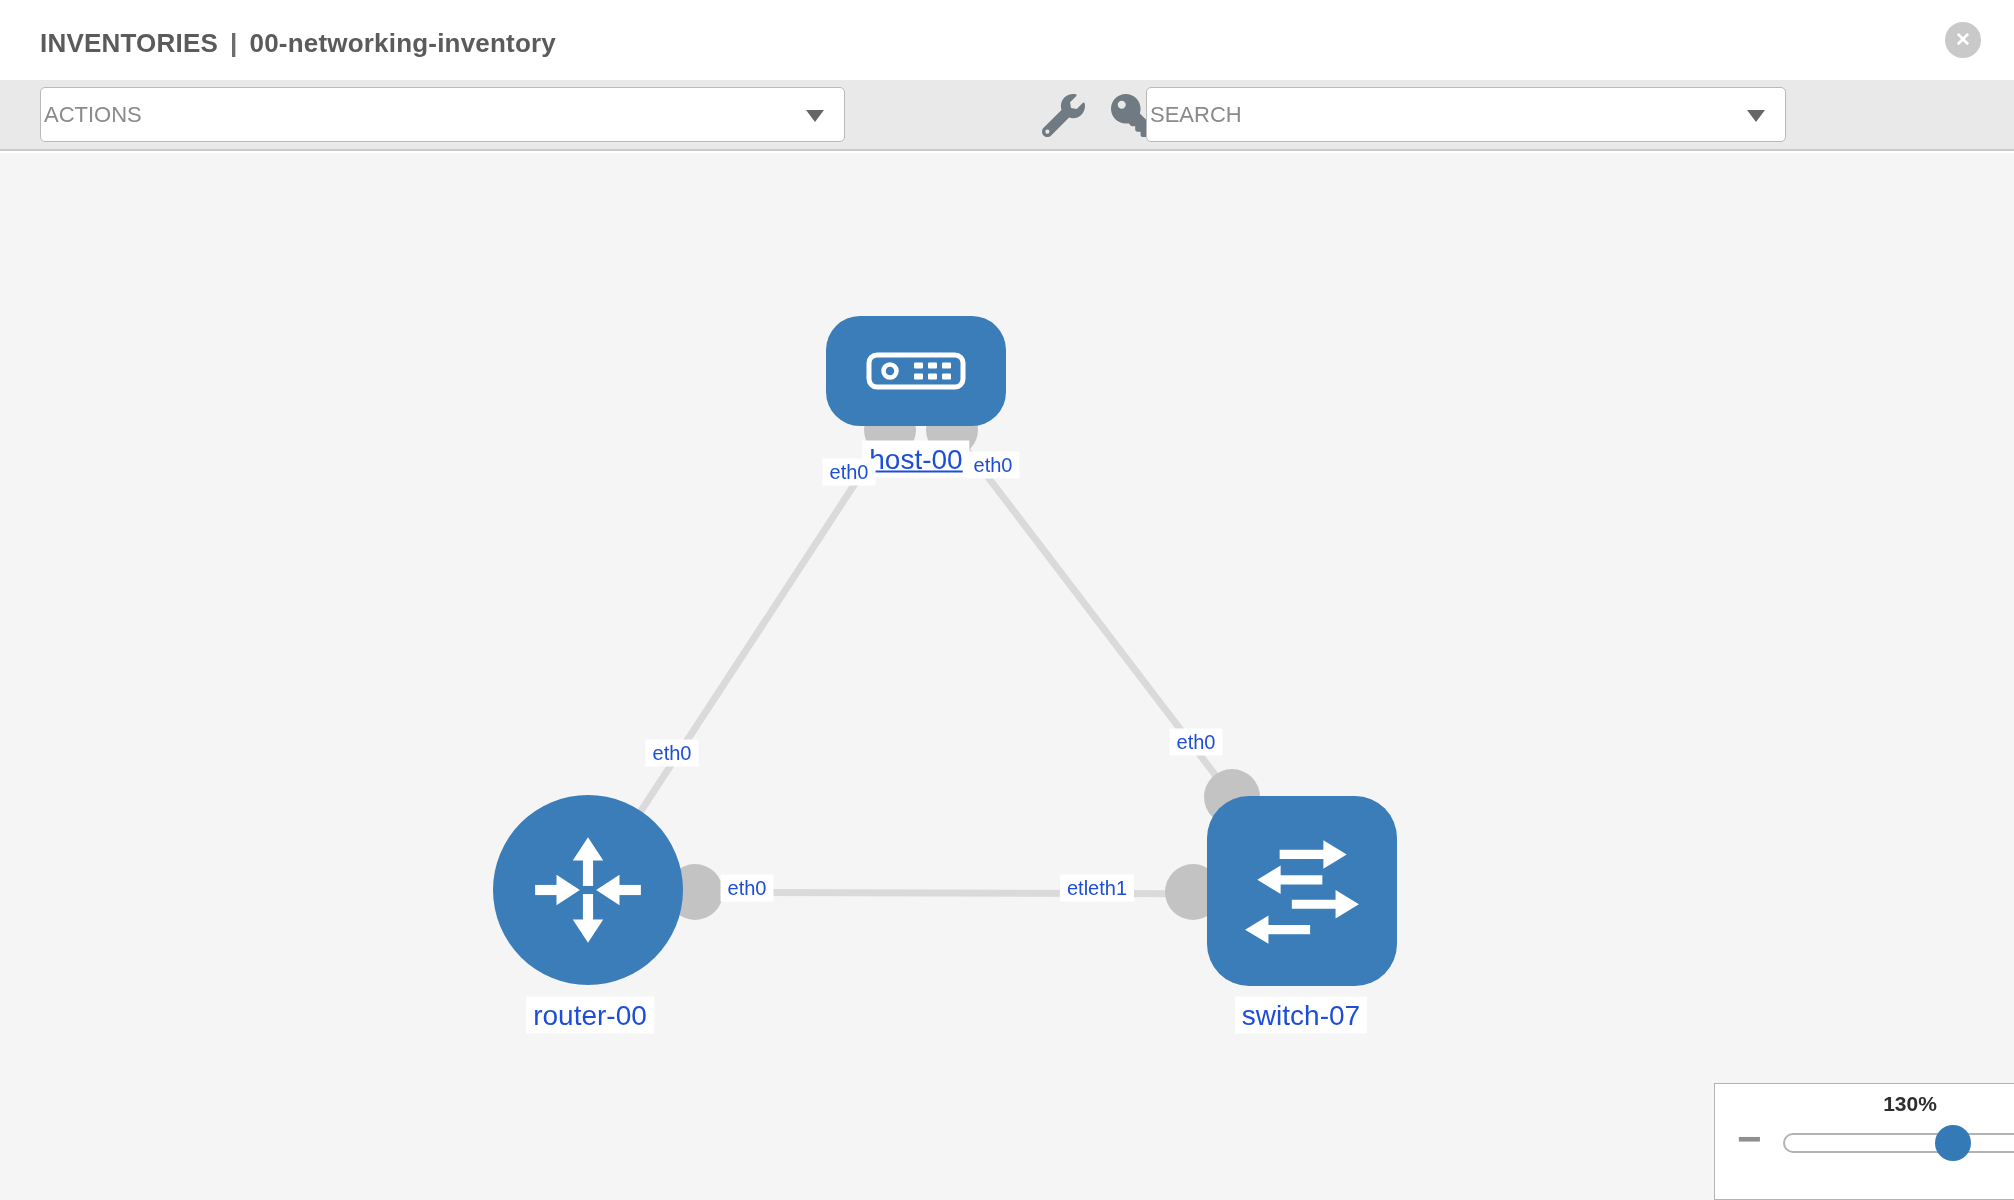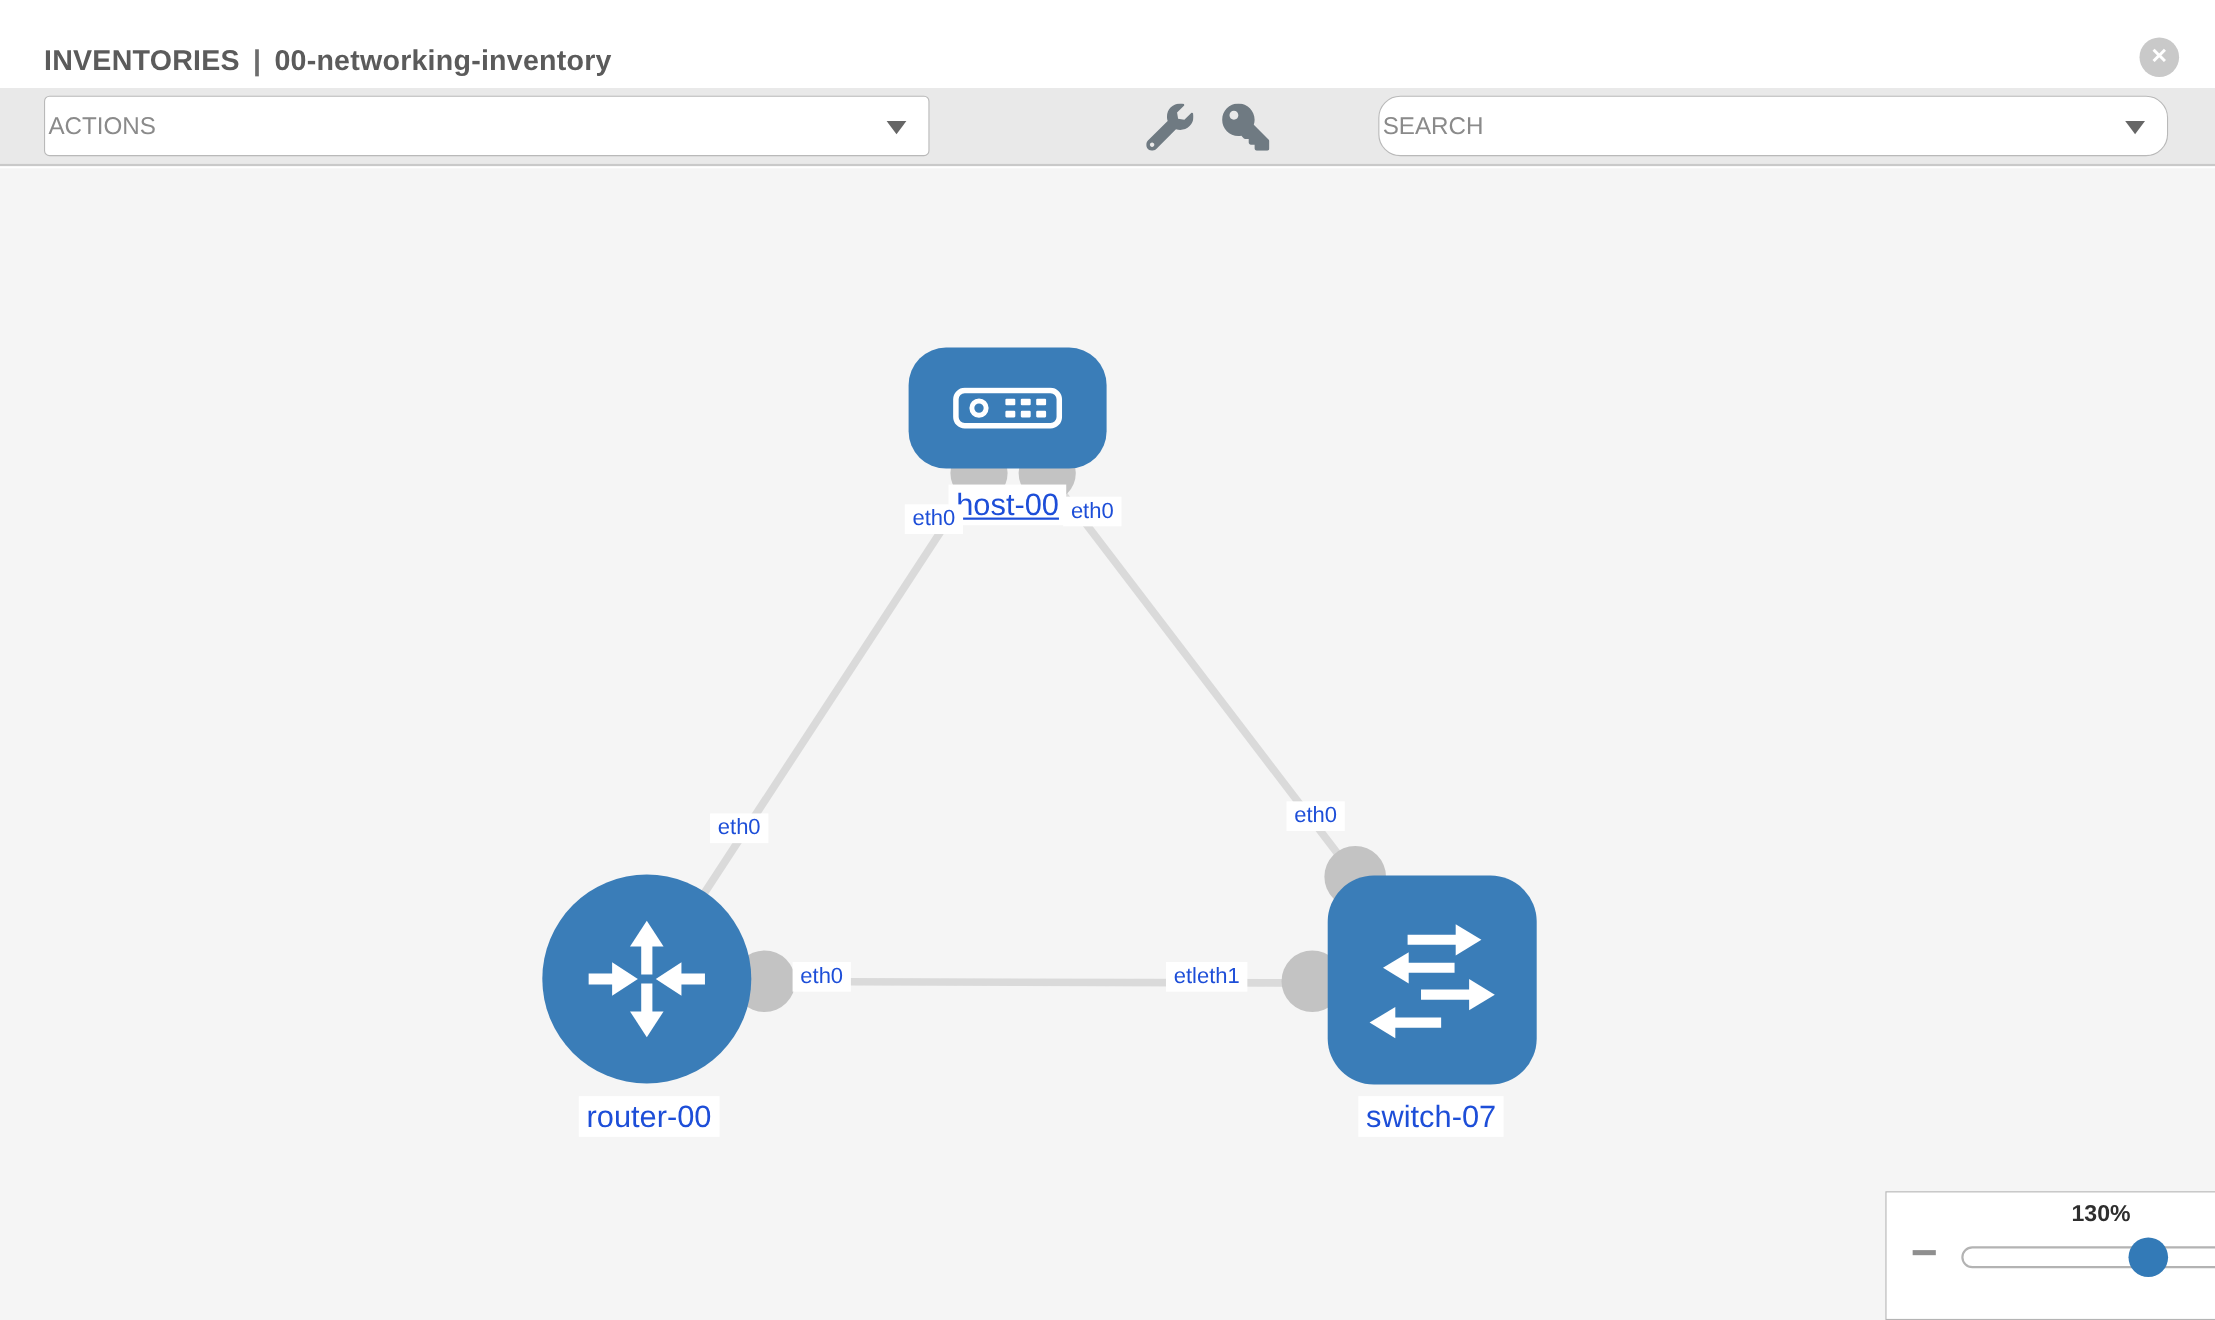--- a/index.html
+++ b/index.html
@@ -1,39 +1,39 @@
 <!DOCTYPE html>
 <html><head>
 <meta charset="utf-8">
 <style>
   * { margin:0; padding:0; box-sizing:border-box; }
   html,body { width:2014px; height:1200px; overflow:hidden; background:#fff;
               font-family:"Liberation Sans", sans-serif; }
   .app { position:relative; width:2014px; height:1200px; }
 
   
-  .header { position:absolute; top:16px; left:0; width:2014px; height:79px;
+  .header { position:absolute; top:4px; left:0; width:2014px; height:79px;
             background:#fff; border-bottom:1px solid #dcdcdc; }
   .title { position:absolute; left:40px; top:50%; transform:translateY(-50%);
            font-size:26px; font-weight:bold; color:#5b5b5b; letter-spacing:.2px; }
   .title .sep { margin:0 12px; color:#6d6d6d; font-weight:bold; }
   .close-btn { position:absolute; right:33px; top:18px; width:36px; height:36px;
                border:none; border-radius:50%; background:#c9c9c9; color:#fff;
                font-size:19px; font-weight:bold; line-height:36px; text-align:center;
                cursor:pointer; }
 
   
   .toolbar { position:absolute; top:80px; left:0; width:2014px; height:71px;
              background:#e9e9e9; border-bottom:2px solid #c9c9c9; }
   .select { position:absolute; top:7px; height:55px; background:#fff;
             border:1px solid #b9b9b9; border-radius:5px; display:flex;
             align-items:center; padding:0 48px 0 3px; font-size:22px;
             color:#8a8a8a; cursor:pointer; }
   .select.actions { left:40px;  width:805px; }
-  .select.search  { left:1253px; width:718px;border-radius:20px; }
+  .select.search  { left:1146px; width:640px; }
   .caret-down { position:absolute; right:20px; top:50%; margin-top:-5px;
                 width:0; height:0; border-left:9px solid transparent;
                 border-right:9px solid transparent; border-top:12px solid #666; }
   .tool-icon { position:absolute; top:14px; width:43px; height:43px; cursor:pointer; }
   .tool-icon.wrench { left:1042px; }
   .tool-icon.key    { left:1111px; }
   .tool-icon svg { width:100%; height:100%; fill:#6f7a82; }
 
   
   .canvas { position:absolute; top:153px; left:0; width:2014px; height:1047px;

